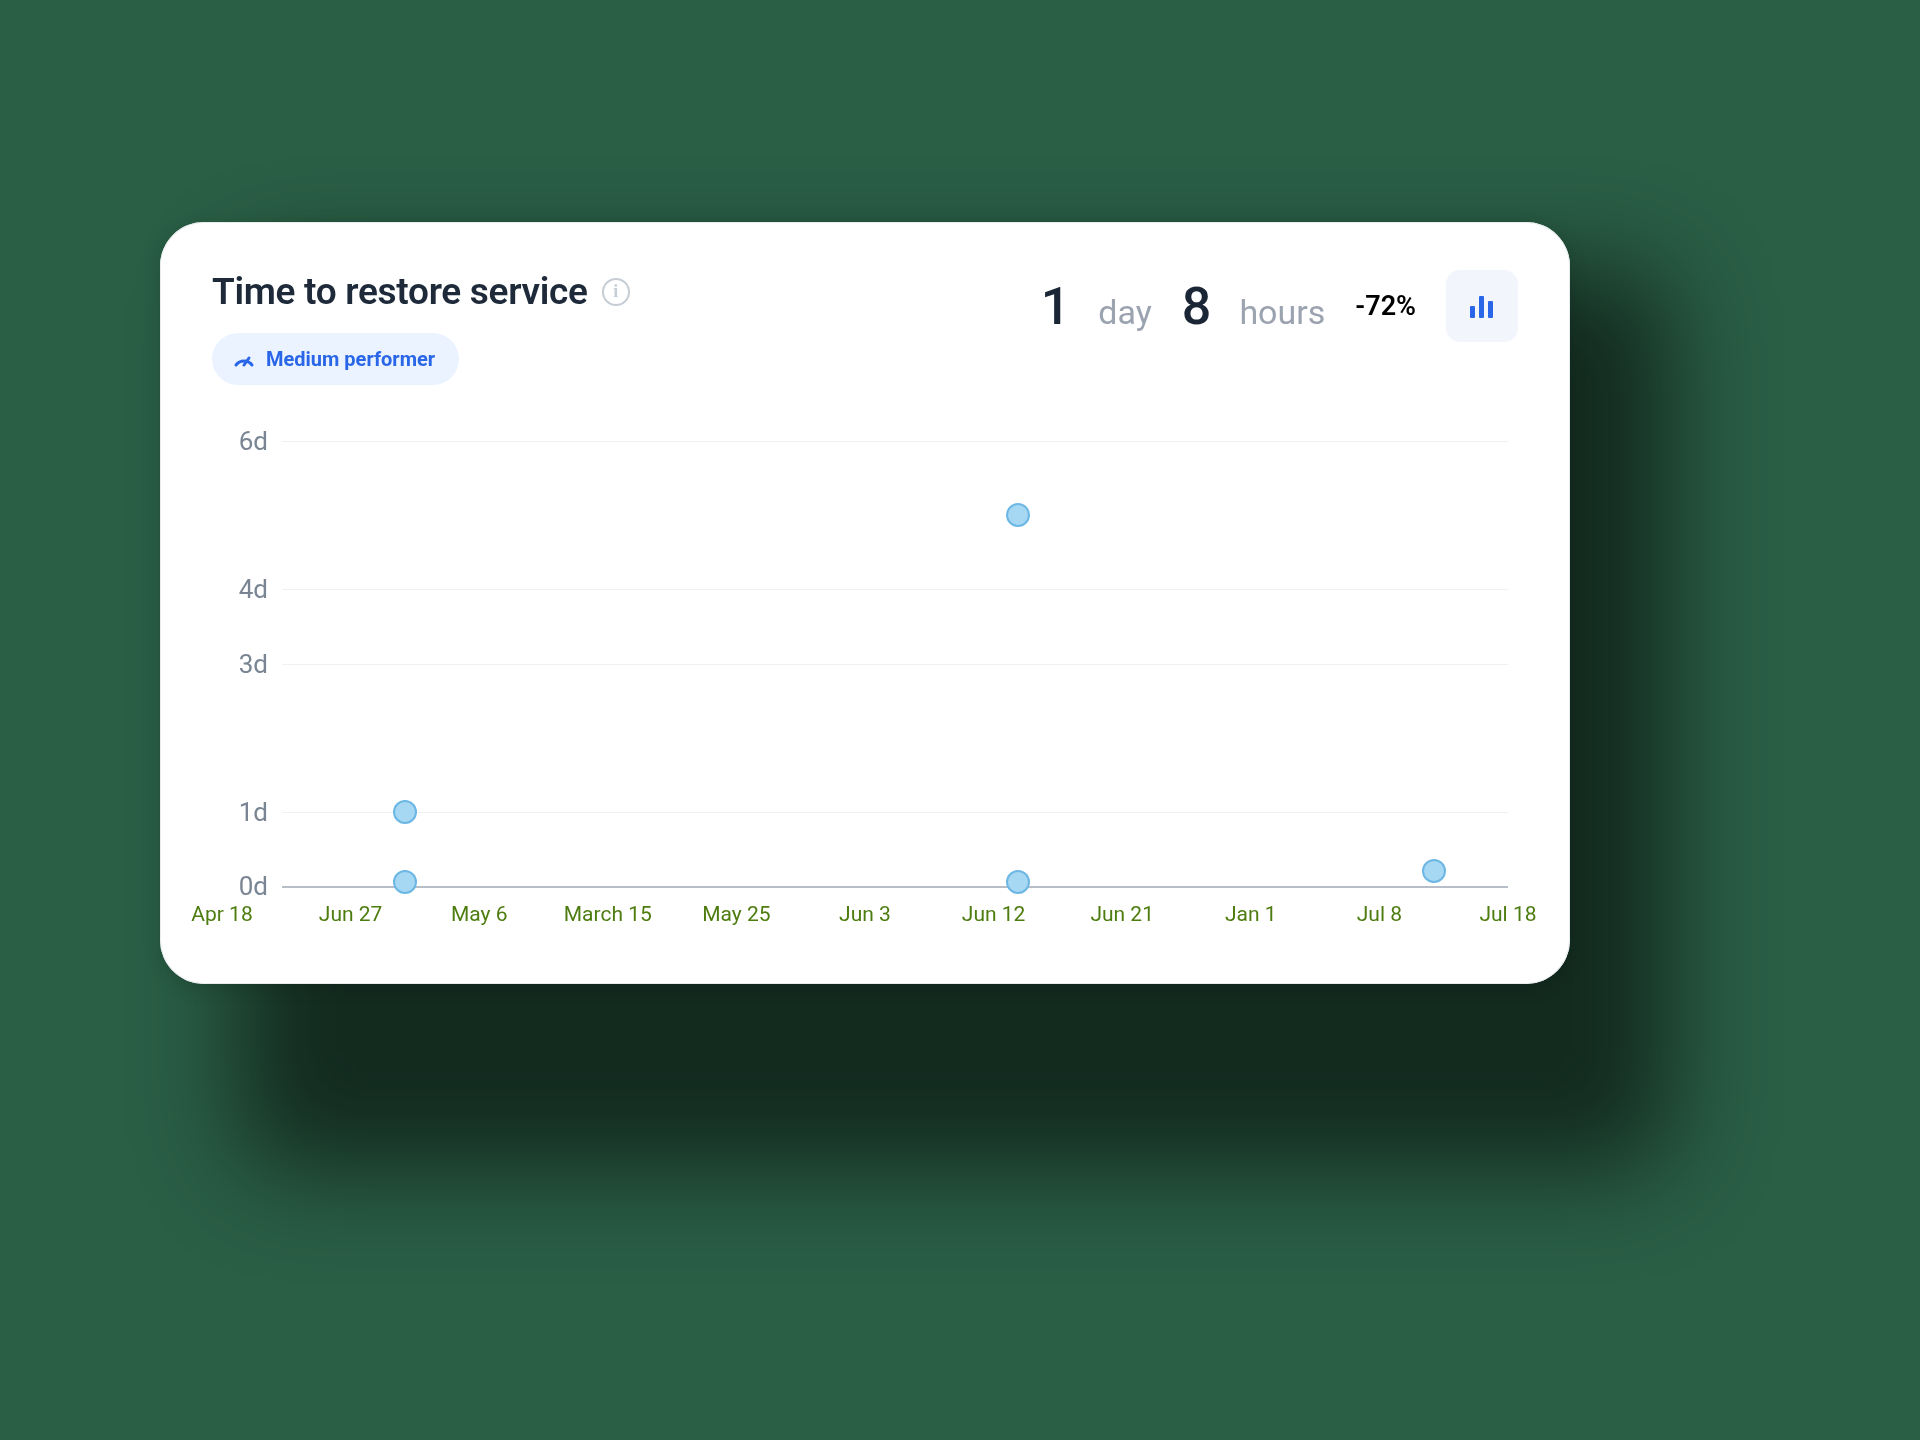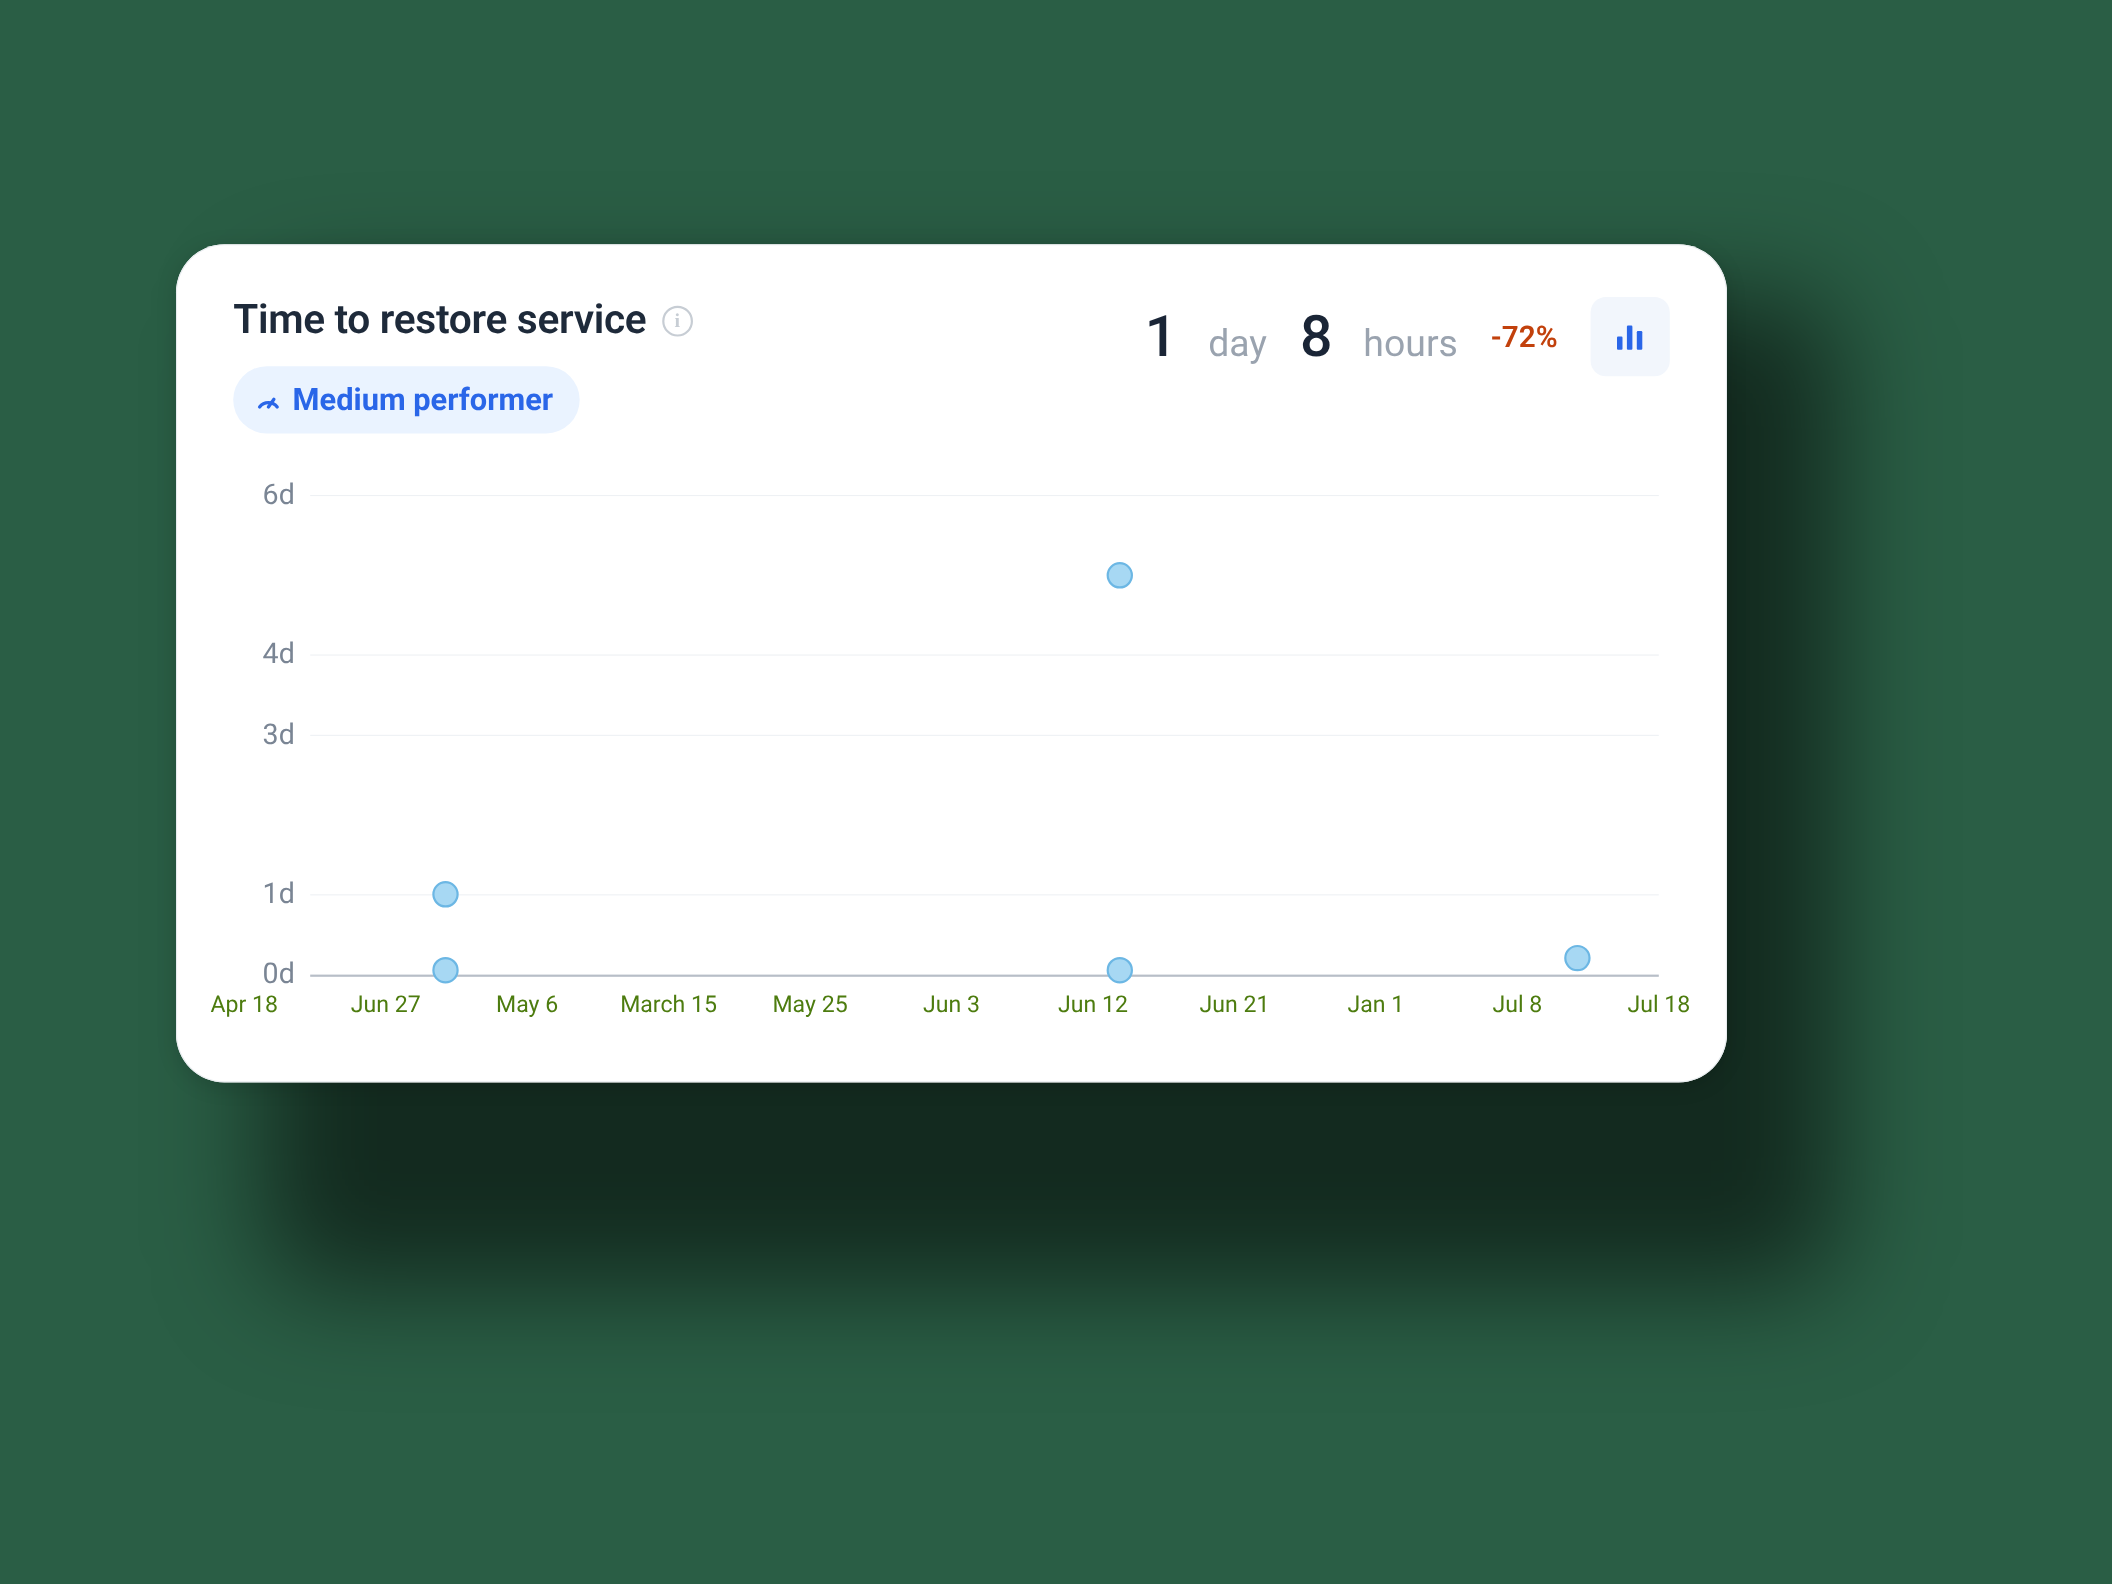--- a/index.html
+++ b/index.html
@@ -58,38 +58,38 @@
     display: flex; align-items: center; justify-content: center;
     color: #c7cdd4;
     font-size: 18px; font-weight: 700;
     font-family: Georgia, serif;
     cursor: pointer;
   }
   .badge {
     align-self: flex-start;
     background: #eaf3ff;
     color: #2a66e8;
-    font-size: 28px;
+    font-size: 20px;
     font-weight: 700;
     padding: 14px 24px 14px 20px;
     border-radius: 999px;
     display: inline-flex;
     align-items: center;
     gap: 10px;
   }
   .badge svg { display: block; }
   .metrics {
     display: flex;
     align-items: center;
     gap: 30px;
   }
   .metric { display: flex; align-items: baseline; gap: 10px; }
   .metric-num { font-size: 52px; font-weight: 500; color: #1a2536; }
   .metric-unit { font-size: 34px; font-weight: 400; color: #9aa3af; margin-left: 18px; }
-  .delta { font-size: 27px; font-weight: 600; color: #c2410c; }
+  .delta { font-size: 27px; font-weight: 600; color: #000000; }
   .chart-btn {
     width: 72px; height: 72px;
     background: #f2f6fc;
     border-radius: 14px;
     display: flex; align-items: center; justify-content: center;
     cursor: pointer;
   }
   .chart-btn svg { display: block; }
   .plot-wrap {
     flex: 1;

